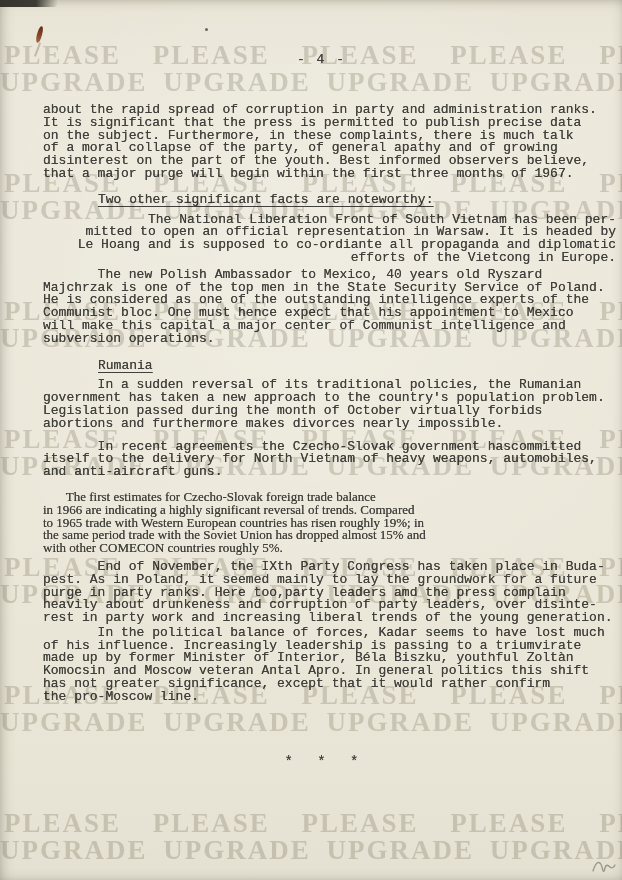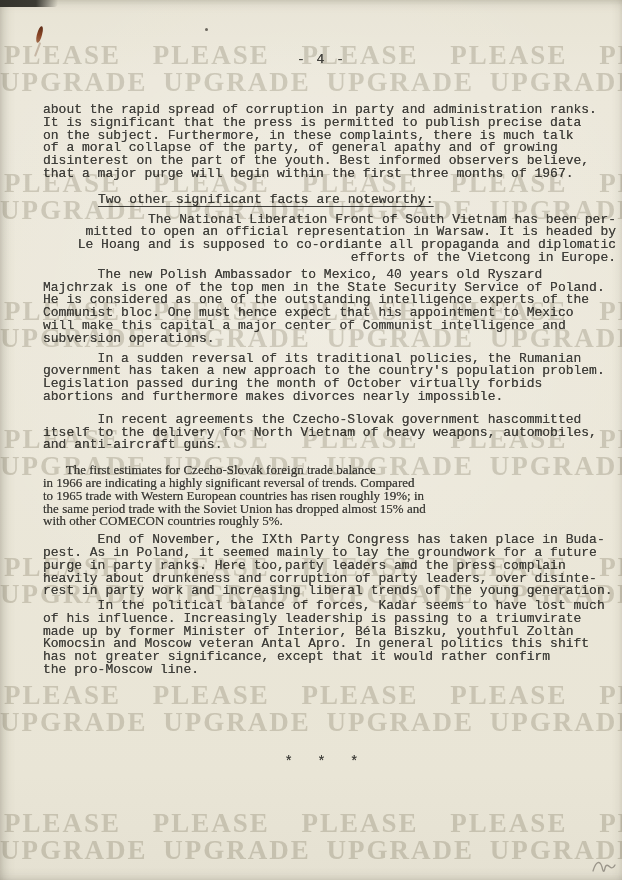--- a/index.html
+++ b/index.html
@@ -105,20 +105,21 @@
       <div class="block paragraph" style="margin-top: 7px; text-align: right;">       The National Liberation Front of South Vietnam has been per-
 mitted to open an official representation in Warsaw. It is headed by
 Le Hoang and is supposed to co-ordiante all propaganda and diplomatic
 efforts of the Vietcong in Europe.</div>
       <div class="block paragraph" style="margin-top: 4px; font-family: Liberation Mono, monospace;">       The new Polish Ambassador to Mexico, 40 years old Ryszard
 Majchrzak is one of the top men in the State Security Service of Poland.
 He is considered as one of the outstanding intelligence experts of the
 Communist bloc. One must hence expect that his appointment to Mexico
 will make this capital a major center of Communist intelligence and
 subversion operations.</div>
+      <div class="block heading" style="margin-top: 14px;"><span class="underlined">Rumania</span></div>
       <div class="block paragraph" style="margin-top: 7px;">       In a sudden reversal of its traditional policies, the Rumanian
 government has taken a new approach to the country's population problem.
 Legislation passed during the month of October virtually forbids
 abortions and furthermore makes divorces nearly impossible.</div>
       <div class="block paragraph" style="margin-top: 10px;">       In recent agreements the Czecho-Slovak government hascommitted
 itself to the delivery for North Vietnam of heavy weapons, automobiles,
 and anti-aircraft guns.</div>
       <div class="block paragraph" style="margin-top: 12px; font-family: Liberation Serif, serif;">       The first estimates for Czecho-Slovak foreign trade balance
 in 1966 are indicating a highly significant reversal of trends. Compared
 to 1965 trade with Western European countries has risen roughly 19%; in

